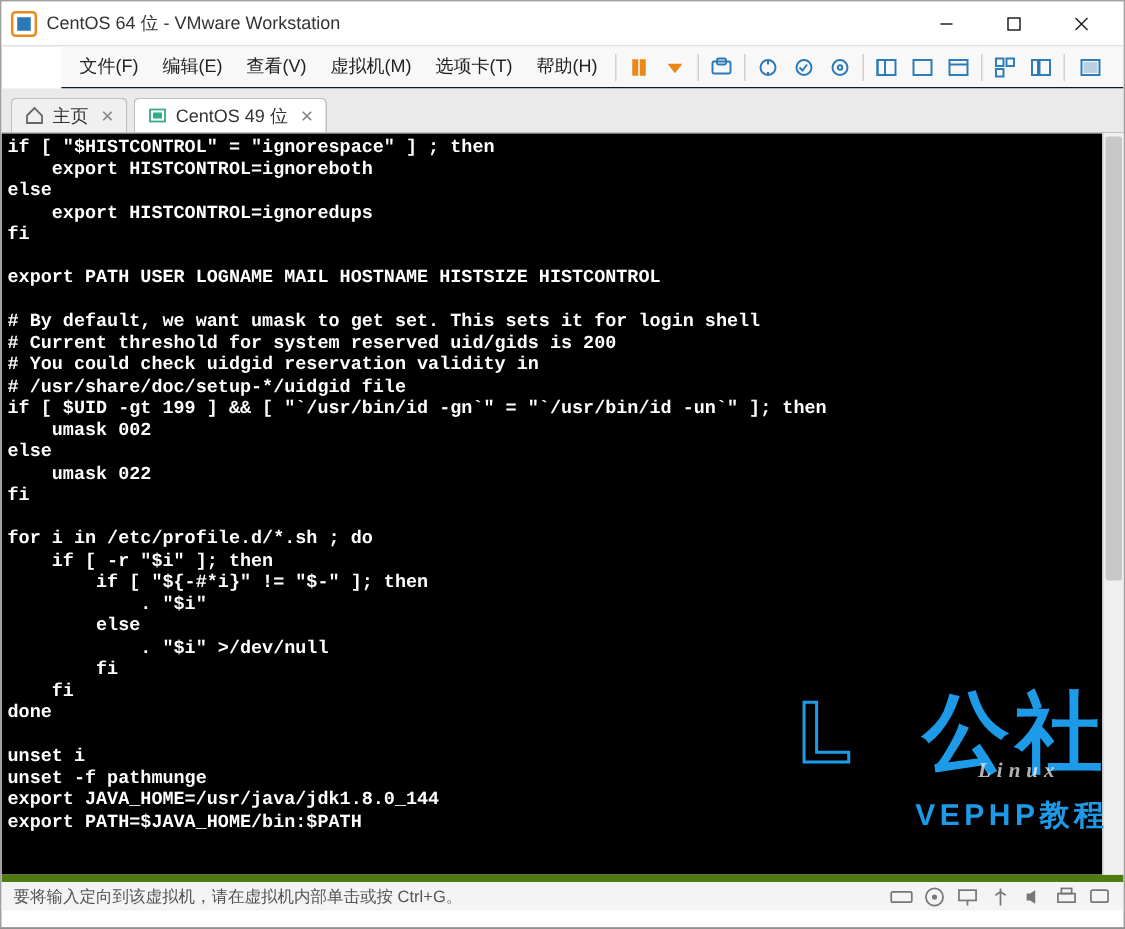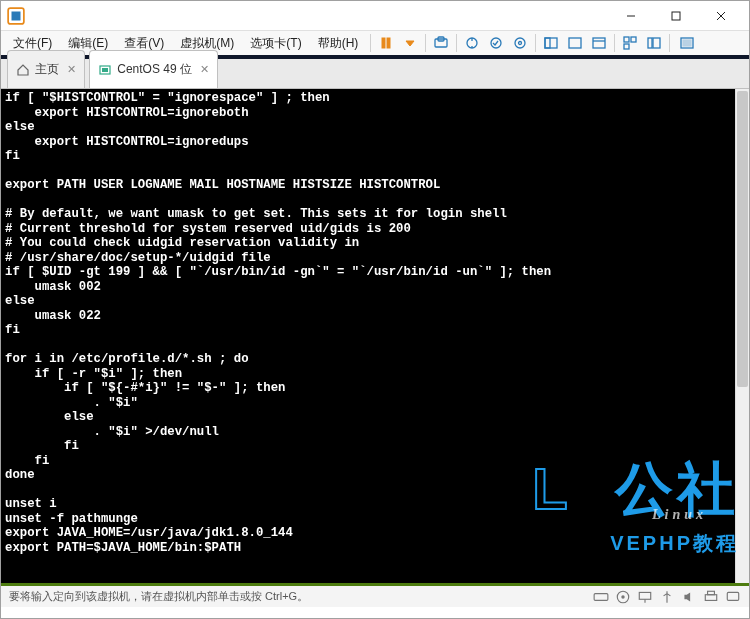--- a/index.html
+++ b/index.html
@@ -34,21 +34,22 @@
     display: flex; align-items: center; justify-content: center;
     color: #222; font-size: 11px;
   }
   
   .menubar {
     height: 28px;
     display: flex;
     align-items: center;
     padding: 0 4px;
     background: #f8f8f8;
-    border-bottom: 4px solid #0f172a;
+    border-bottom: 1px solid #0f172a;
+    margin-left: 40px;
   }
   .menu-item {
     padding: 4px 8px;
     color: #222;
     font-size: 12px;
     cursor: default;
   }
   .menu-sep {
     width: 1px; height: 18px; background: #d0d0d0; margin: 0 4px;
   }
@@ -65,21 +66,21 @@
   
   .tabstrip {
     height: 30px;
     background: #eaeaea;
     display: flex;
     align-items: flex-end;
     padding: 0 6px;
     border-bottom: 1px solid #c0c0c0;
   }
   .tab {
-    height: 38px;
+    height: 23px;
     background: #fff;
     border: 1px solid #c0c0c0;
     border-bottom: none;
     border-radius: 4px 4px 0 0;
     display: flex;
     align-items: center;
     padding: 0 8px;
     margin-right: 4px;
     gap: 5px;
     font-size: 12px;
@@ -120,21 +121,21 @@
   .scroll-thumb {
     position: absolute;
     left: 1px; right: 1px;
     background: #c8c8c8;
     border-radius: 2px;
   }
   
   .statusbar {
     height: 24px;
     background: #f4f4f4;
-    border-top: 3px solid #4d7c0f;
+    border-top: 5px solid #4d7c0f;
     display: flex;
     align-items: center;
     padding: 0 8px;
     font-size: 11px;
     color: #555;
     gap: 6px;
     justify-content: center;
   }
   .tray {
     margin-left: auto;
@@ -191,20 +192,21 @@
 </head>
 <body>
 
 <div class="titlebar">
   <span class="app-icon">
     <svg viewBox="0 0 16 16">
         <rect x="1" y="1" width="14" height="14" rx="2" fill="#fff" stroke="#e8891a" stroke-width="1.5"></rect>
         <rect x="4" y="4" width="8" height="8" fill="#2a7ab8"></rect>
       </svg>
   </span>
+  <span class="title">CentOS 64 位 - VMware Workstation</span>
   <div class="win-controls">
     <div class="win-btn">
       <svg width="10" height="10">
           <line x1="1" y1="5" x2="9" y2="5" stroke="#222" stroke-width="1"></line>
         </svg>
     </div>
     <div class="win-btn">
       <svg width="10" height="10">
           <rect x="1" y="1" width="8" height="8" fill="none" stroke="#222" stroke-width="1"></rect>
         </svg>

